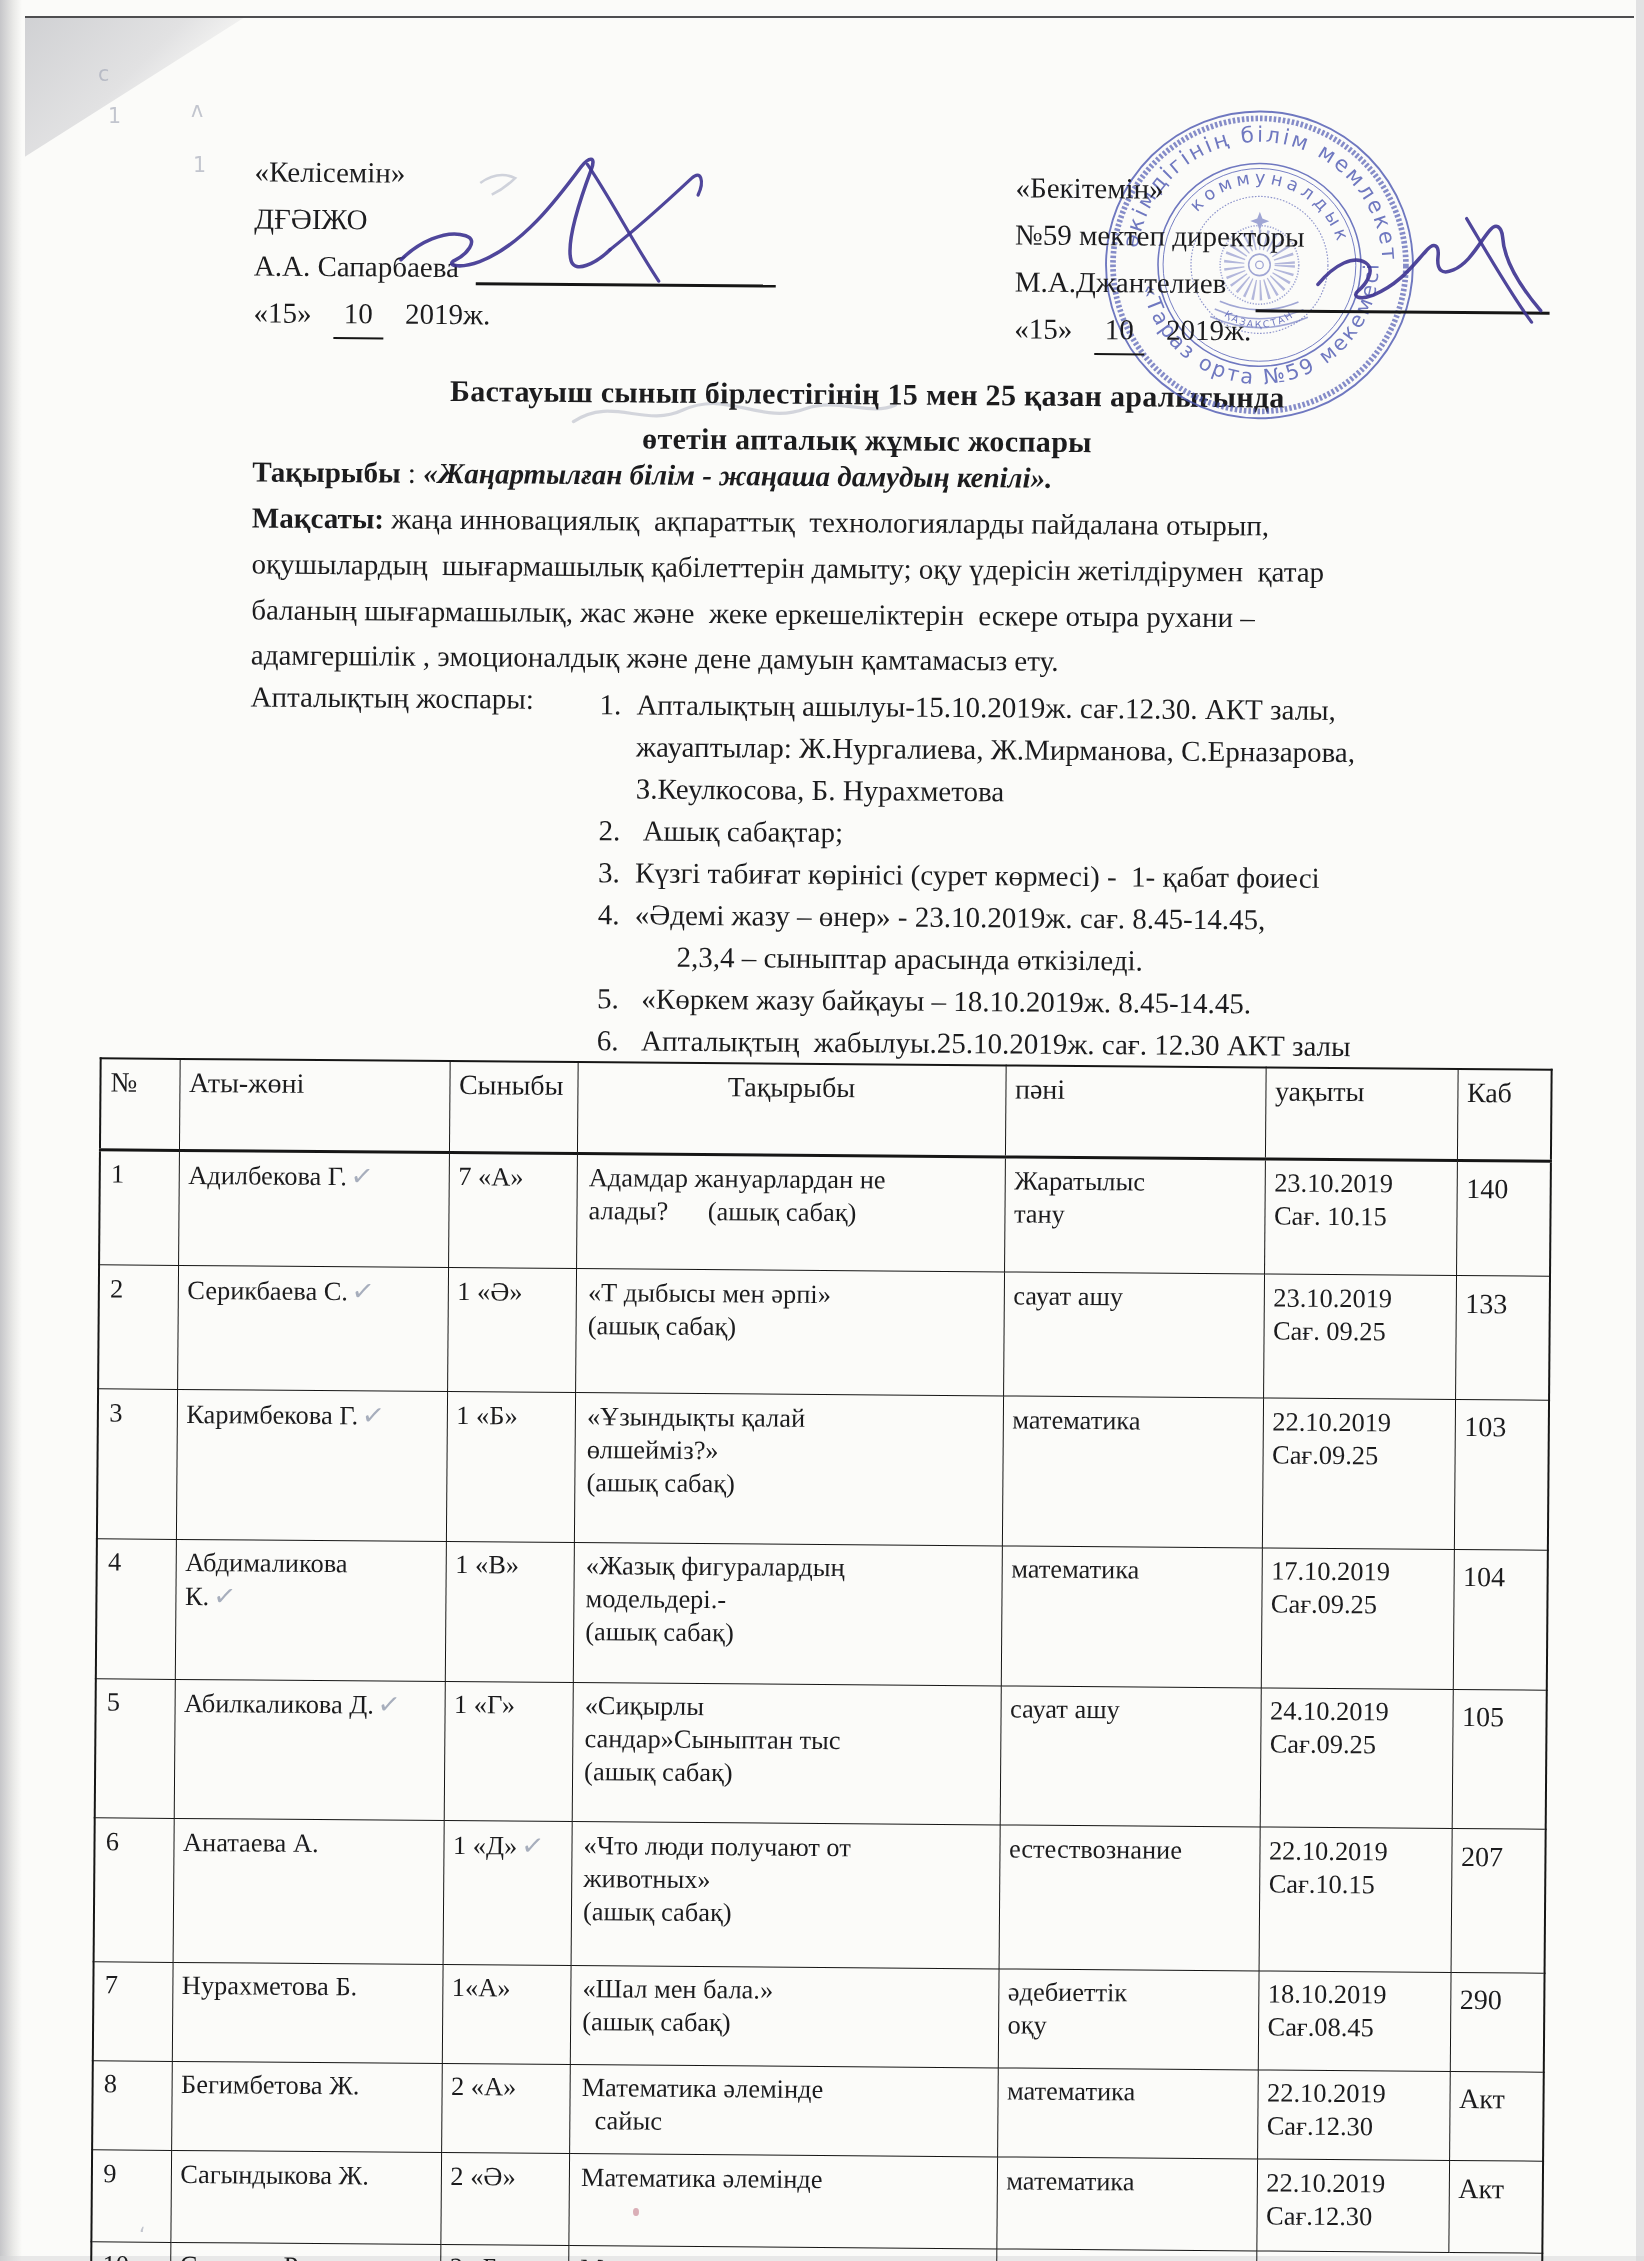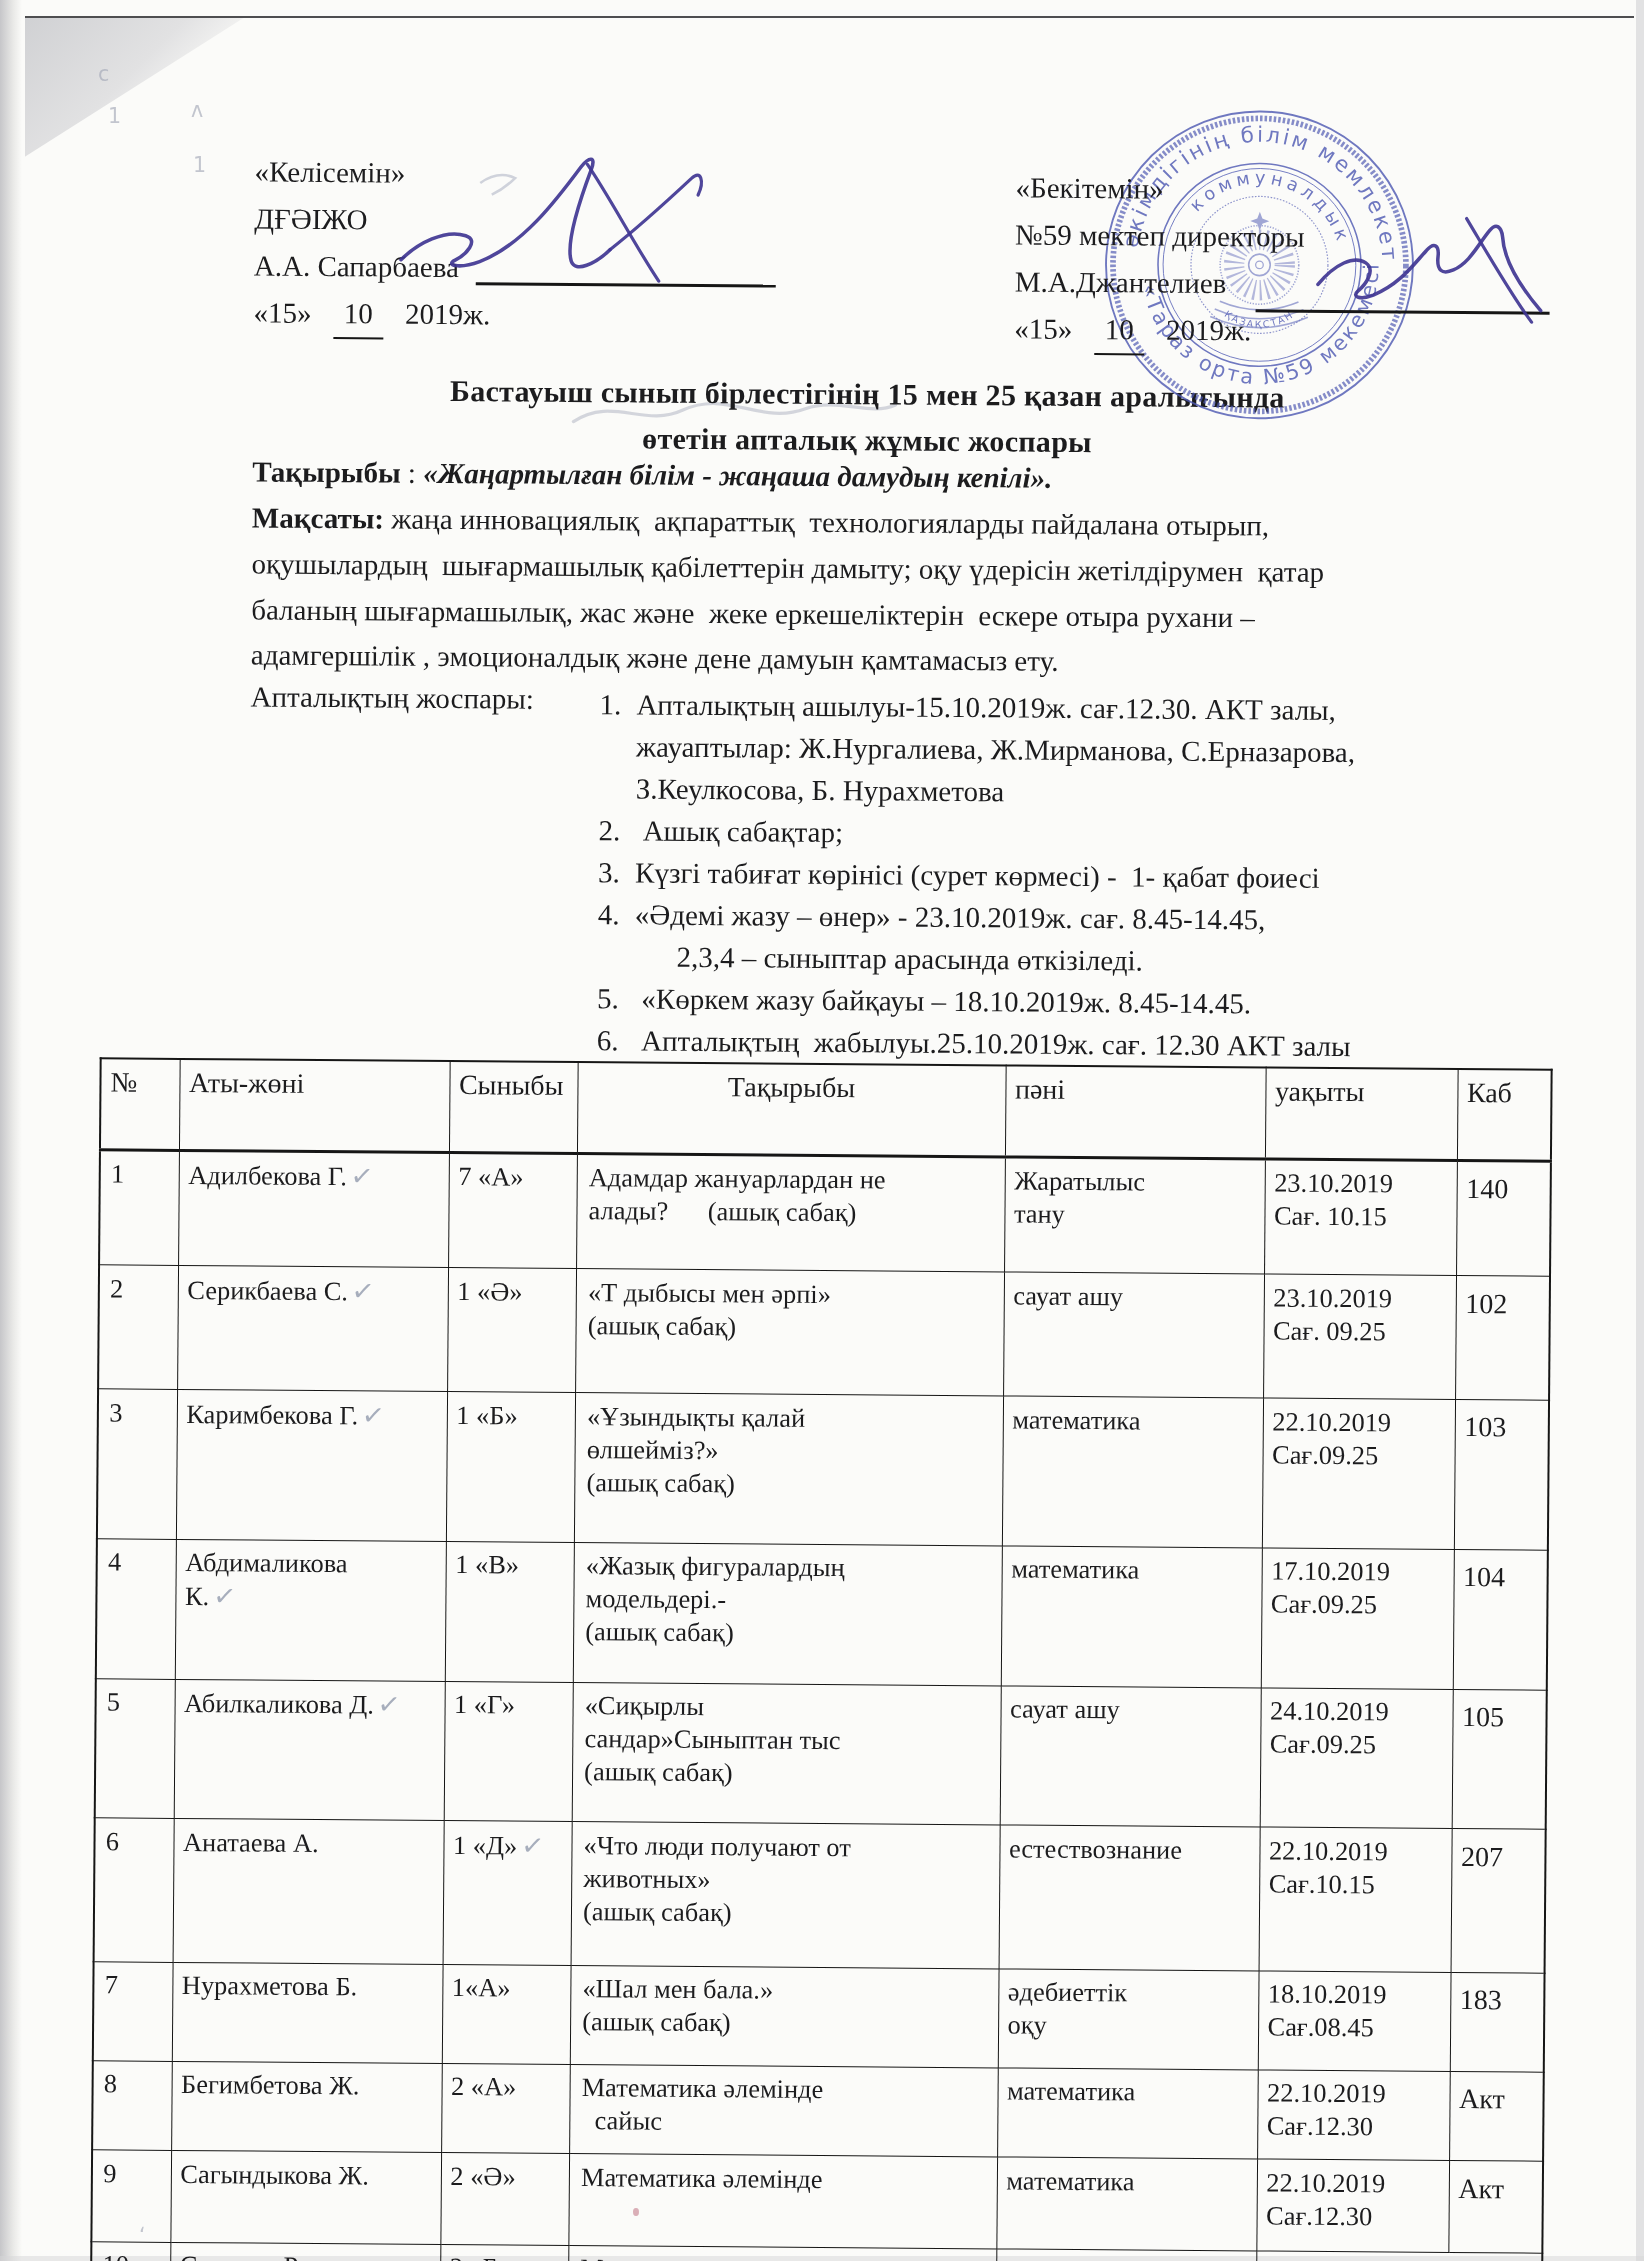--- a/index.html
+++ b/index.html
@@ -229,21 +229,21 @@
           </tr>
           <tr class="r1">
             <td class="c0">2</td>
             <td class="c1">Серикбаева С.<span class="check">✓</span></td>
             <td class="c2">1 «Ә»</td>
             <td class="c3">«Т дыбысы мен әрпі»
 (ашық сабақ)</td>
             <td class="c4">сауат ашу</td>
             <td class="c5">23.10.2019
 Сағ. 09.25</td>
-            <td class="c6">102</td>
+            <td class="c6">133</td>
           </tr>
           <tr class="r2">
             <td class="c0">3</td>
             <td class="c1">Каримбекова Г.<span class="check">✓</span></td>
             <td class="c2">1 «Б»</td>
             <td class="c3">«Ұзындықты қалай
 өлшейміз?»
 (ашық сабақ)</td>
             <td class="c4">математика</td>
             <td class="c5">22.10.2019
@@ -290,21 +290,21 @@
           <tr class="r6">
             <td class="c0">7</td>
             <td class="c1">Нурахметова Б.</td>
             <td class="c2">1«А»</td>
             <td class="c3">«Шал мен бала.»
 (ашық сабақ)</td>
             <td class="c4">әдебиеттік
 оқу</td>
             <td class="c5">18.10.2019
 Сағ.08.45</td>
-            <td class="c6">183</td>
+            <td class="c6">290</td>
           </tr>
           <tr class="r7">
             <td class="c0">8</td>
             <td class="c1">Бегимбетова Ж.</td>
             <td class="c2">2 «А»</td>
             <td class="c3">Математика әлемінде
   сайыс</td>
             <td class="c4">математика</td>
             <td class="c5">22.10.2019
 Сағ.12.30</td>

